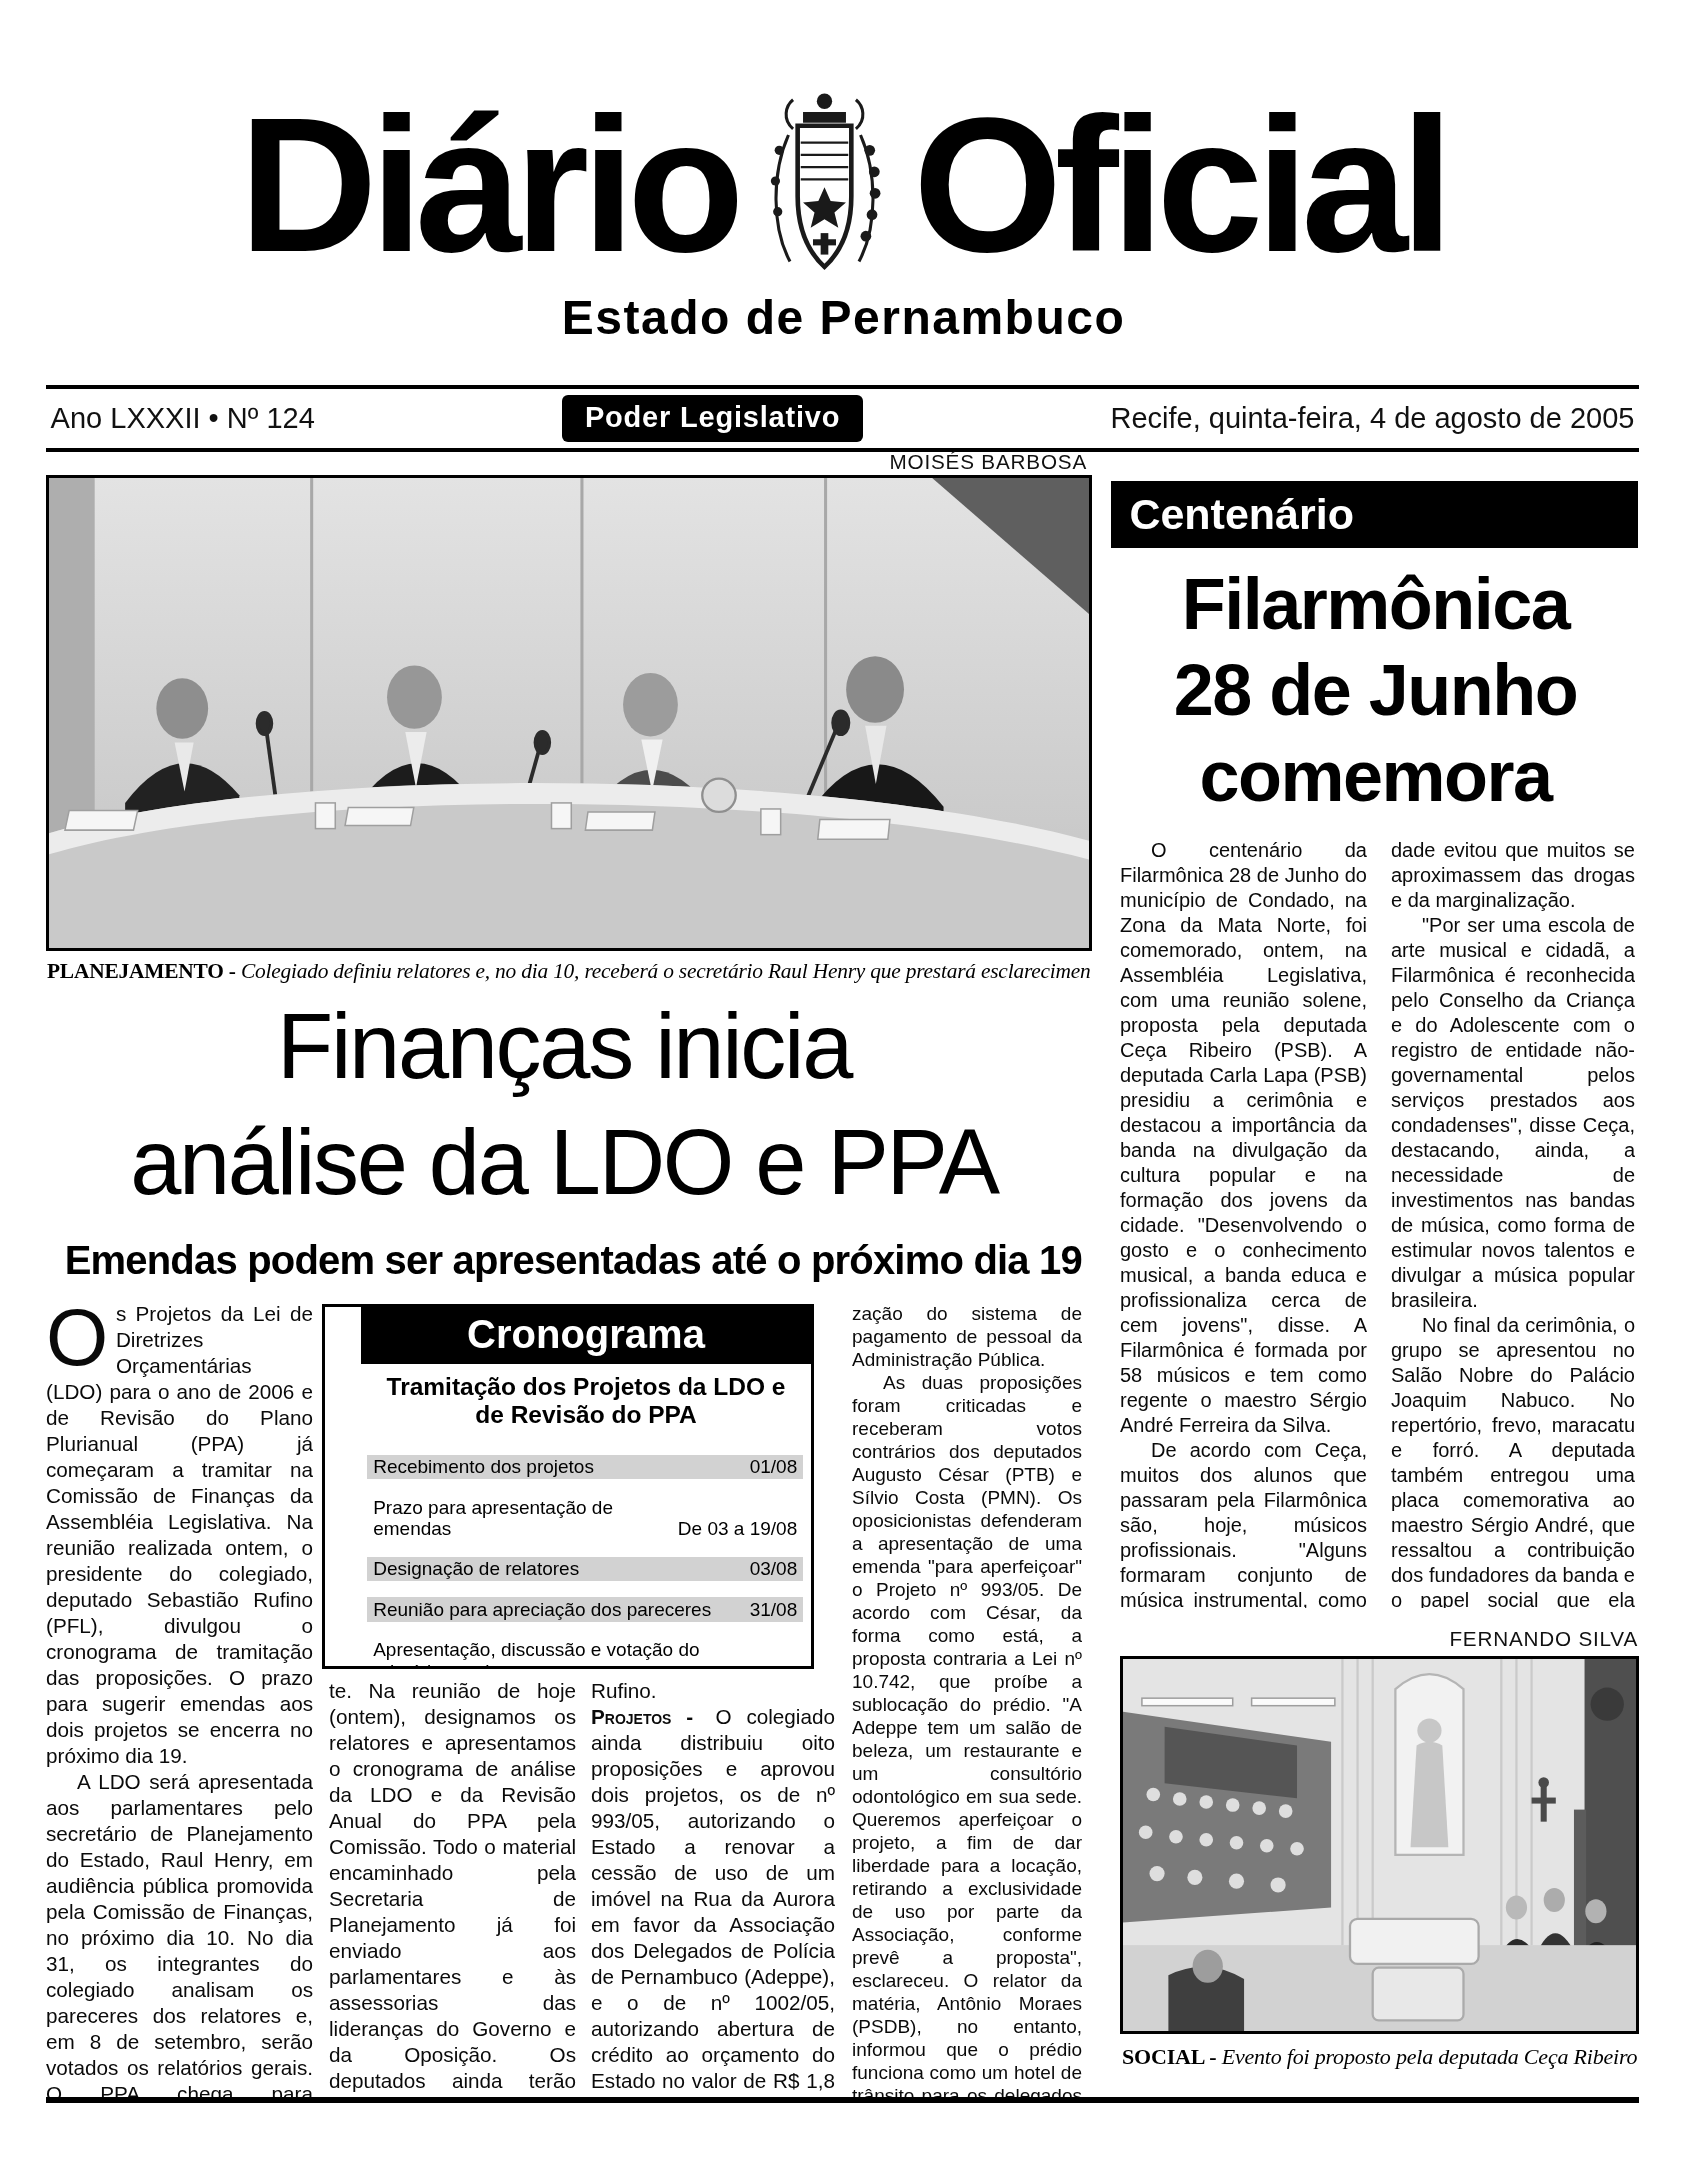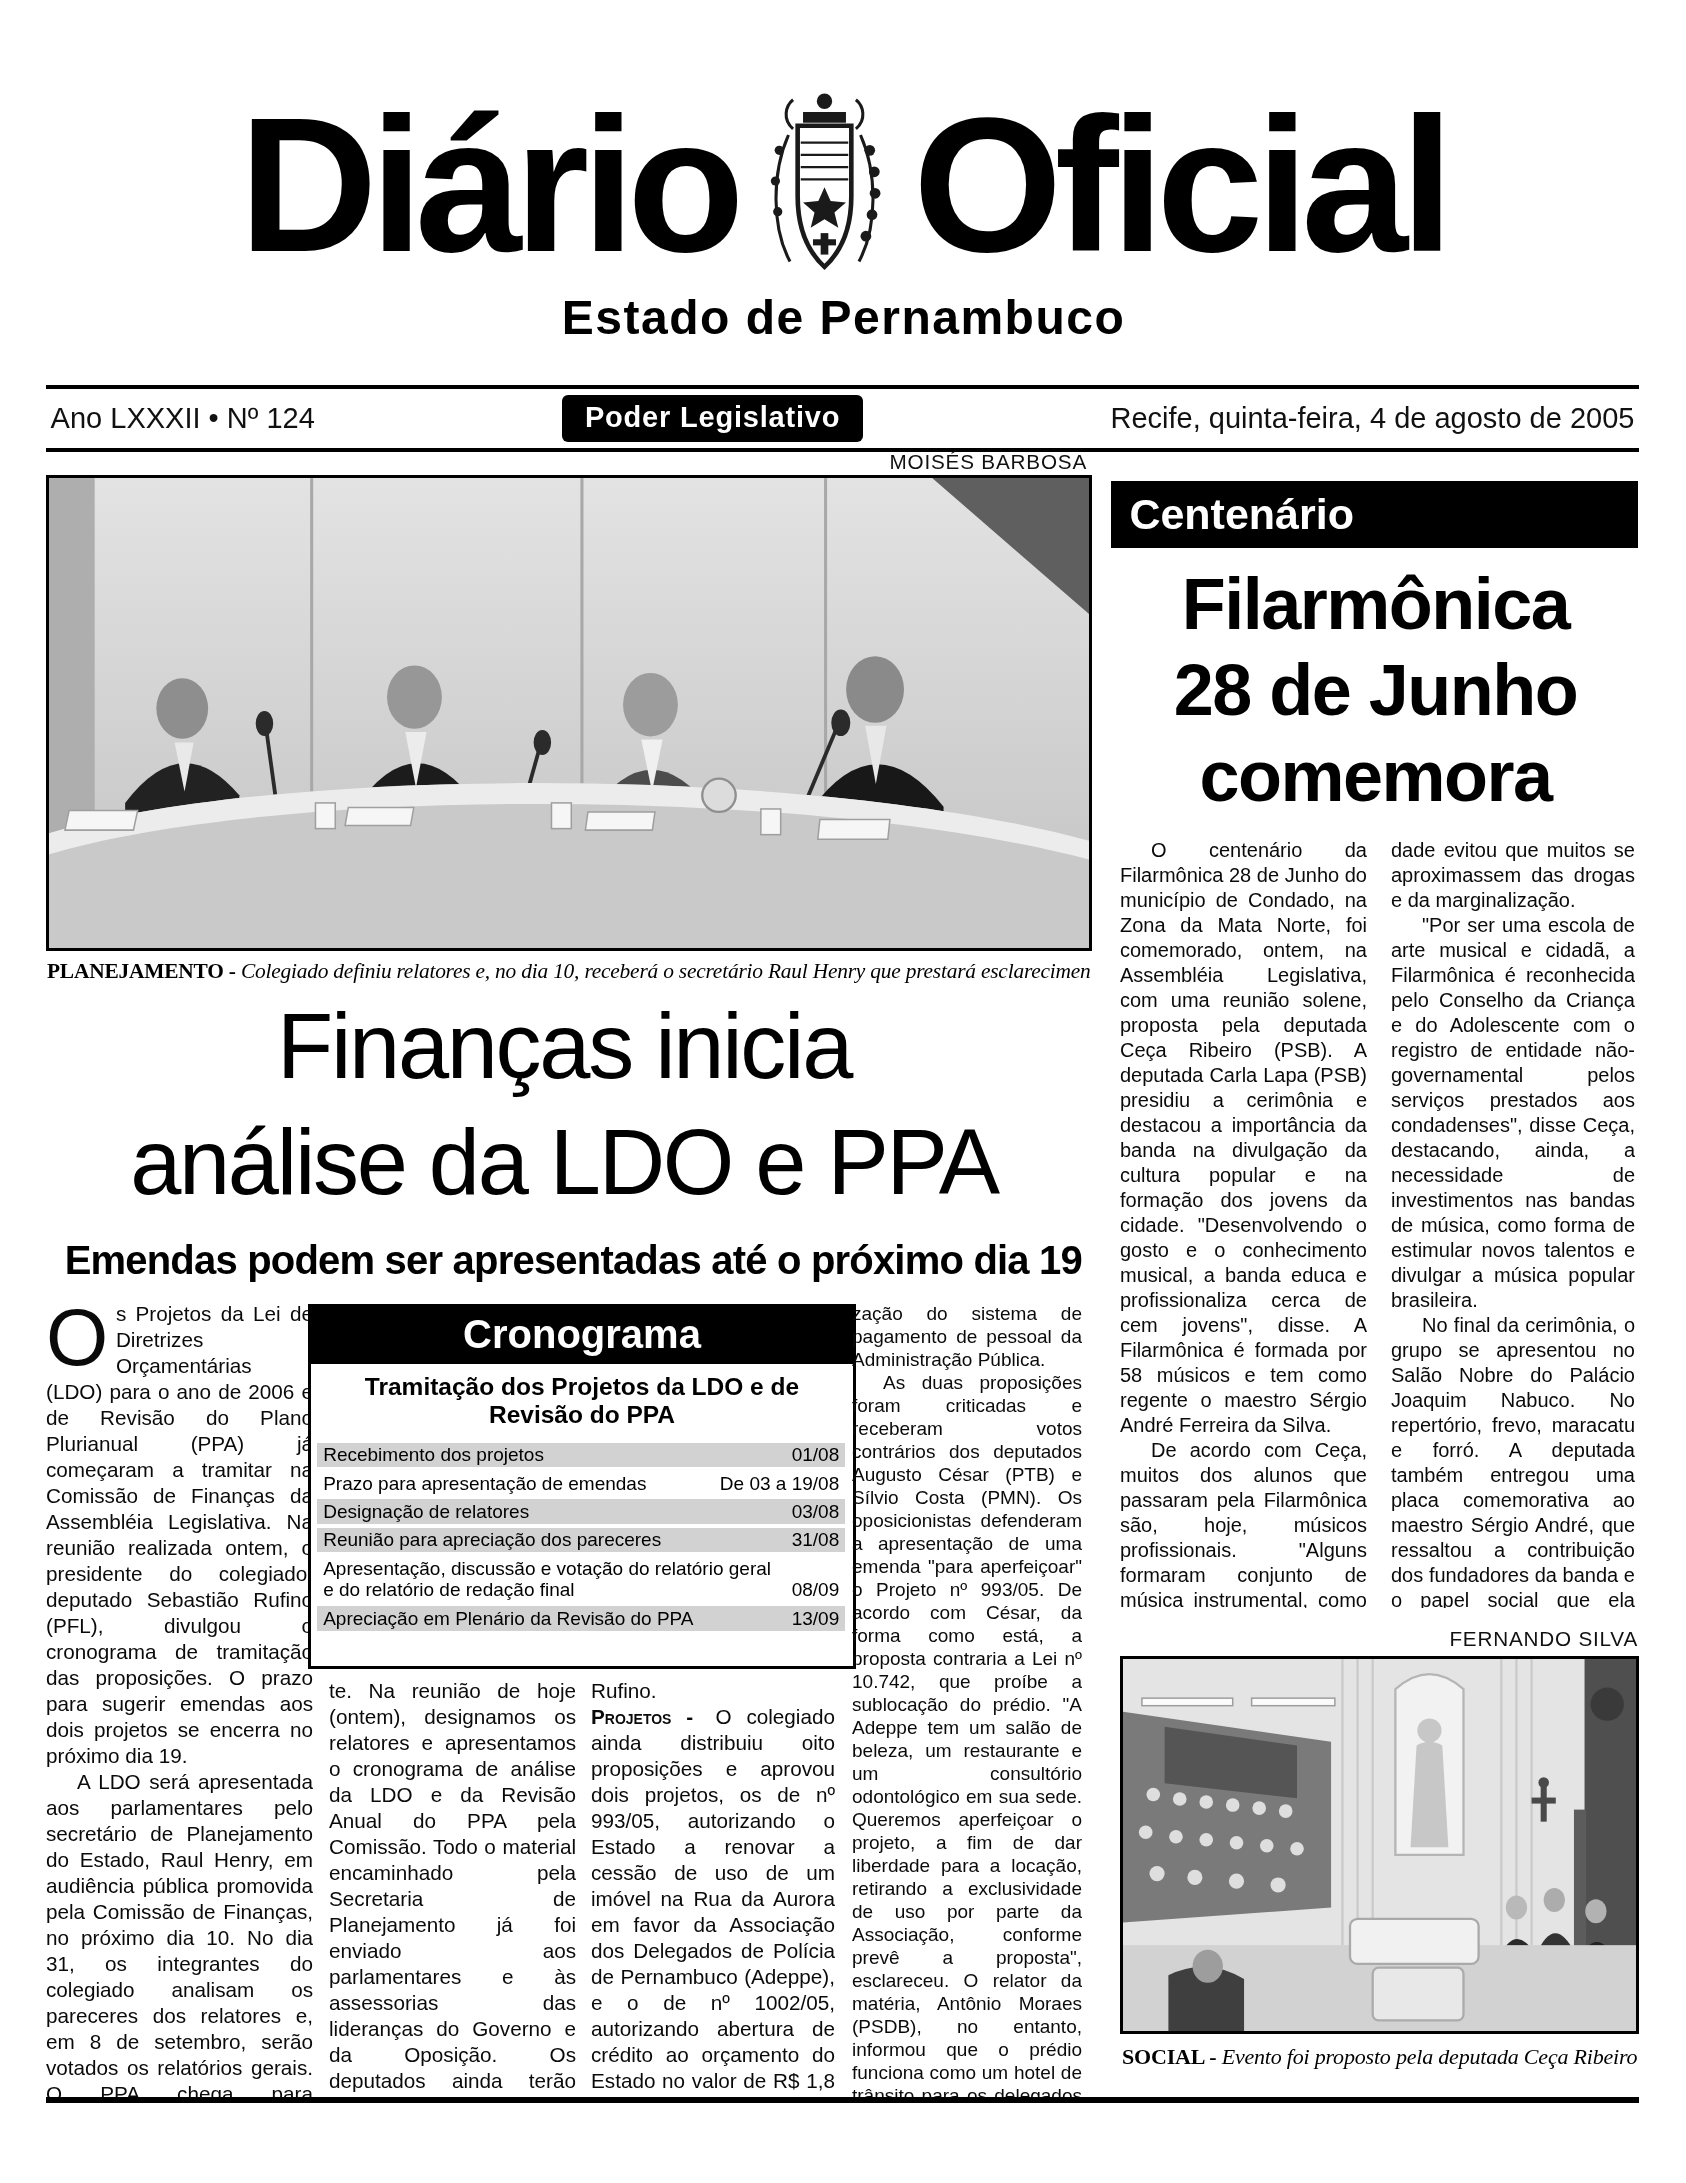--- a/index.html
+++ b/index.html
@@ -45,28 +45,28 @@
   .bodycol{position:absolute;text-align:justify;font-family:Liberation Sans, sans-serif;color:#0a0a0a;}
   .bodycol p{margin:0;text-indent:31px;}
   .bodycol p.noindent{text-indent:0;}
   .col1{top:1301px;left:46px;width:267px;height:797px;font-size:20.7px;line-height:26px;overflow:hidden;}
   .col2{top:1678px;left:329px;width:247px;height:420px;font-size:20.7px;line-height:26px;overflow:hidden;}
   .col3{top:1678px;left:591px;width:244px;height:420px;font-size:20.7px;line-height:26px;overflow:hidden;}
   .col4{top:1302px;left:852px;width:230px;height:797px;font-size:19px;line-height:23px;overflow:hidden;}
   .dropcap{float:left;font-size:80px;line-height:67px;padding:3.1px 7.7px 0 0;font-weight:normal;}
   .runin{font-weight:bold;font-variant:small-caps;margin-right:7.7px;}
   
-  .crono{position:absolute;top:1304px;left:308px;width:548px;height:365px;
-        border:3.1px solid #000;background:#fff;box-sizing:border-box;overflow:hidden;}
+  .crono{position:absolute;top:1304px;left:322px;width:492px;height:365px;
+        border:3.1px solid #000;background:#fff;box-sizing:border-box;overflow:hidden;padding-left:36px;}
   .crono-title{background:#000;color:#fff;text-align:center;font-size:40px;font-weight:bold;
         padding:4.6px 0 7.7px;}
   .crono-subtitle{text-align:center;font-size:24.5px;font-weight:bold;padding:9.2px 18.4px 6.1px;}
   .crono-table{padding:3.1px 7.7px 0 6.1px;}
   .crono-row{display:flex;justify-content:space-between;align-items:flex-end;gap:7.7px;
-        font-size:19px;line-height:21.4px;padding:1.5px 6.1px;margin:4px 0;}
+        font-size:19px;line-height:21.4px;padding:1.5px 6.1px;margin:16px 0;}
   .crono-row.shaded{background:#d2d2d2;}
   .crono-label{white-space:pre-line;}
   .crono-date{white-space:nowrap;}
   
   .kicker{position:absolute;top:481px;left:1111px;width:527px;height:67px;background:#000;
         color:#fff;font-size:43px;font-weight:bold;display:flex;align-items:center;
         padding-left:18.4px;box-sizing:border-box;}
   .side-headline{position:absolute;top:561px;left:1111px;width:529px;margin:0;text-align:center;
         font-size:72px;font-weight:bold;line-height:86px;letter-spacing:-1.5px;}
   .colA{top:838px;left:1120px;width:247px;height:770px;font-size:20px;line-height:25px;overflow:hidden;}

